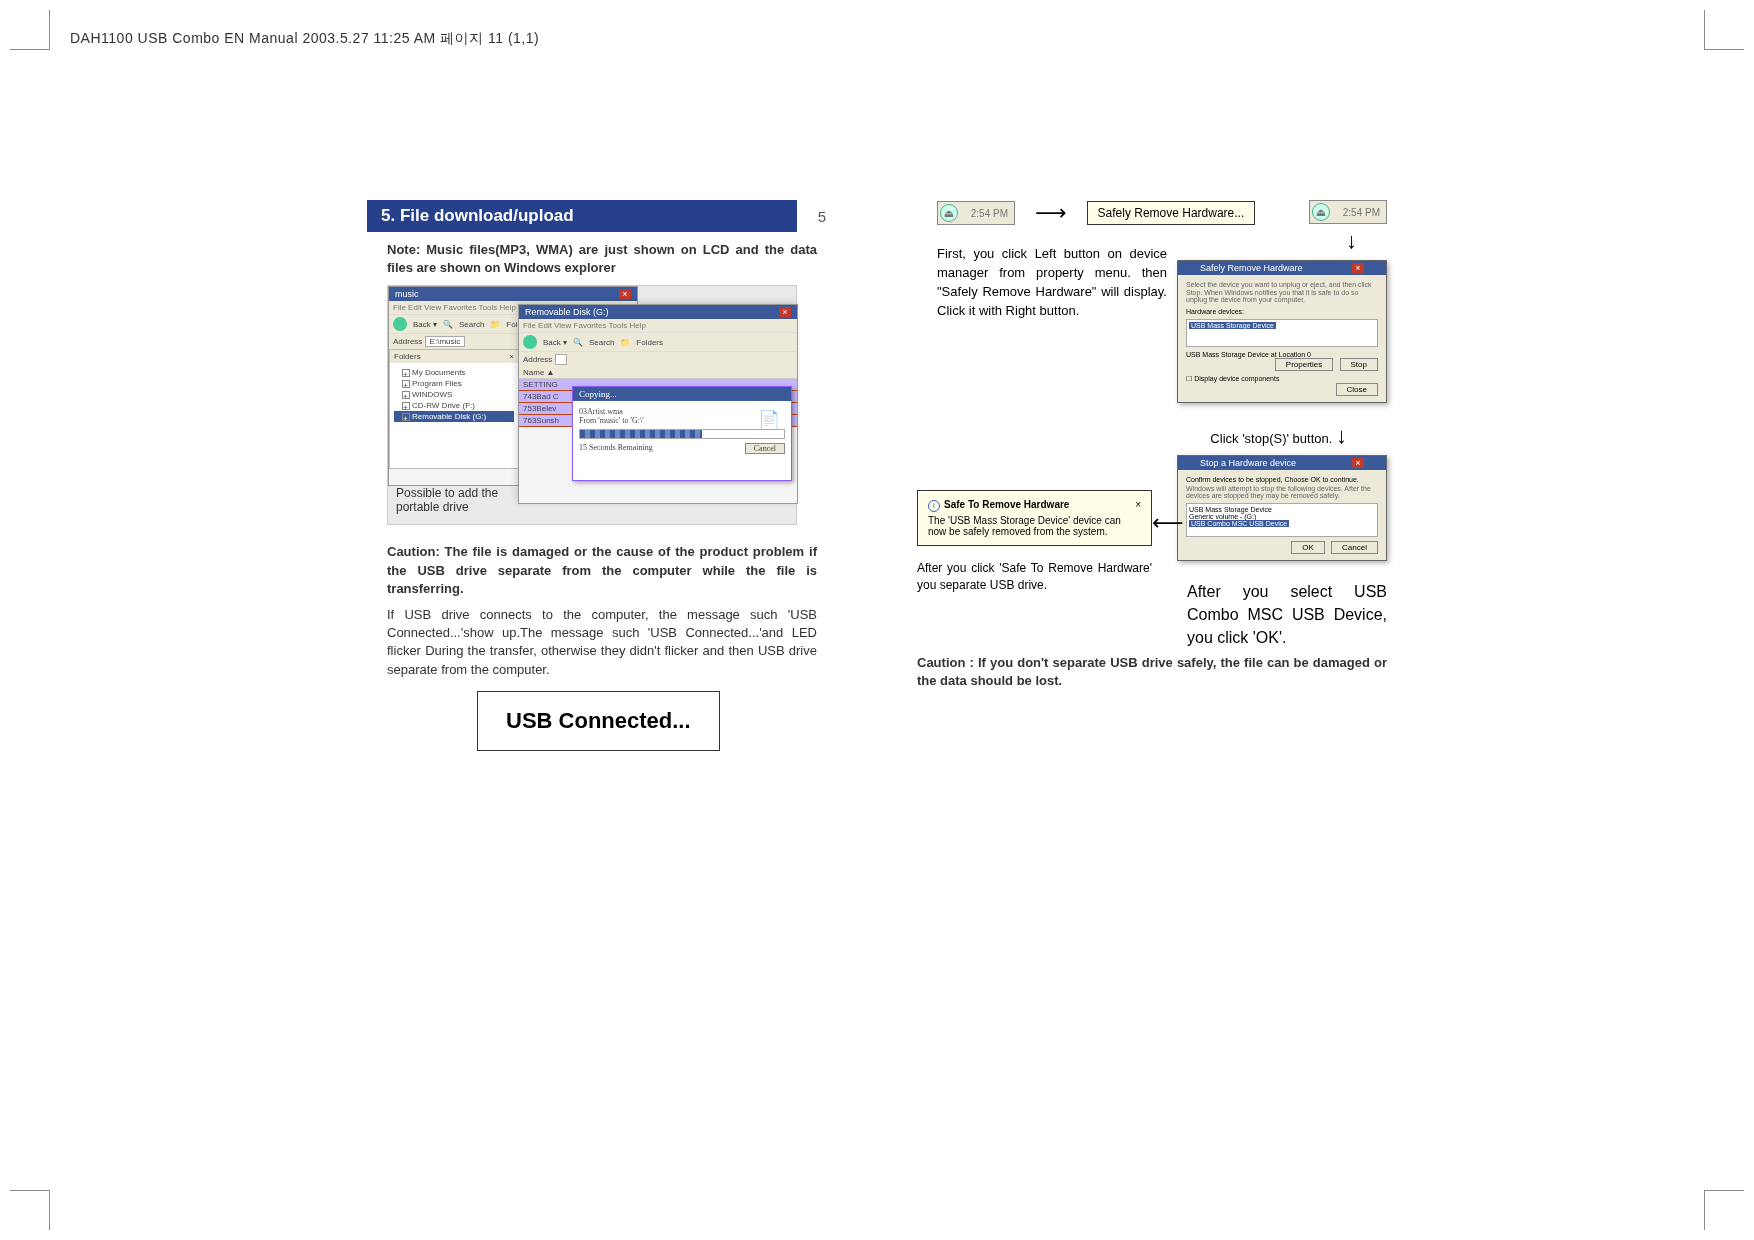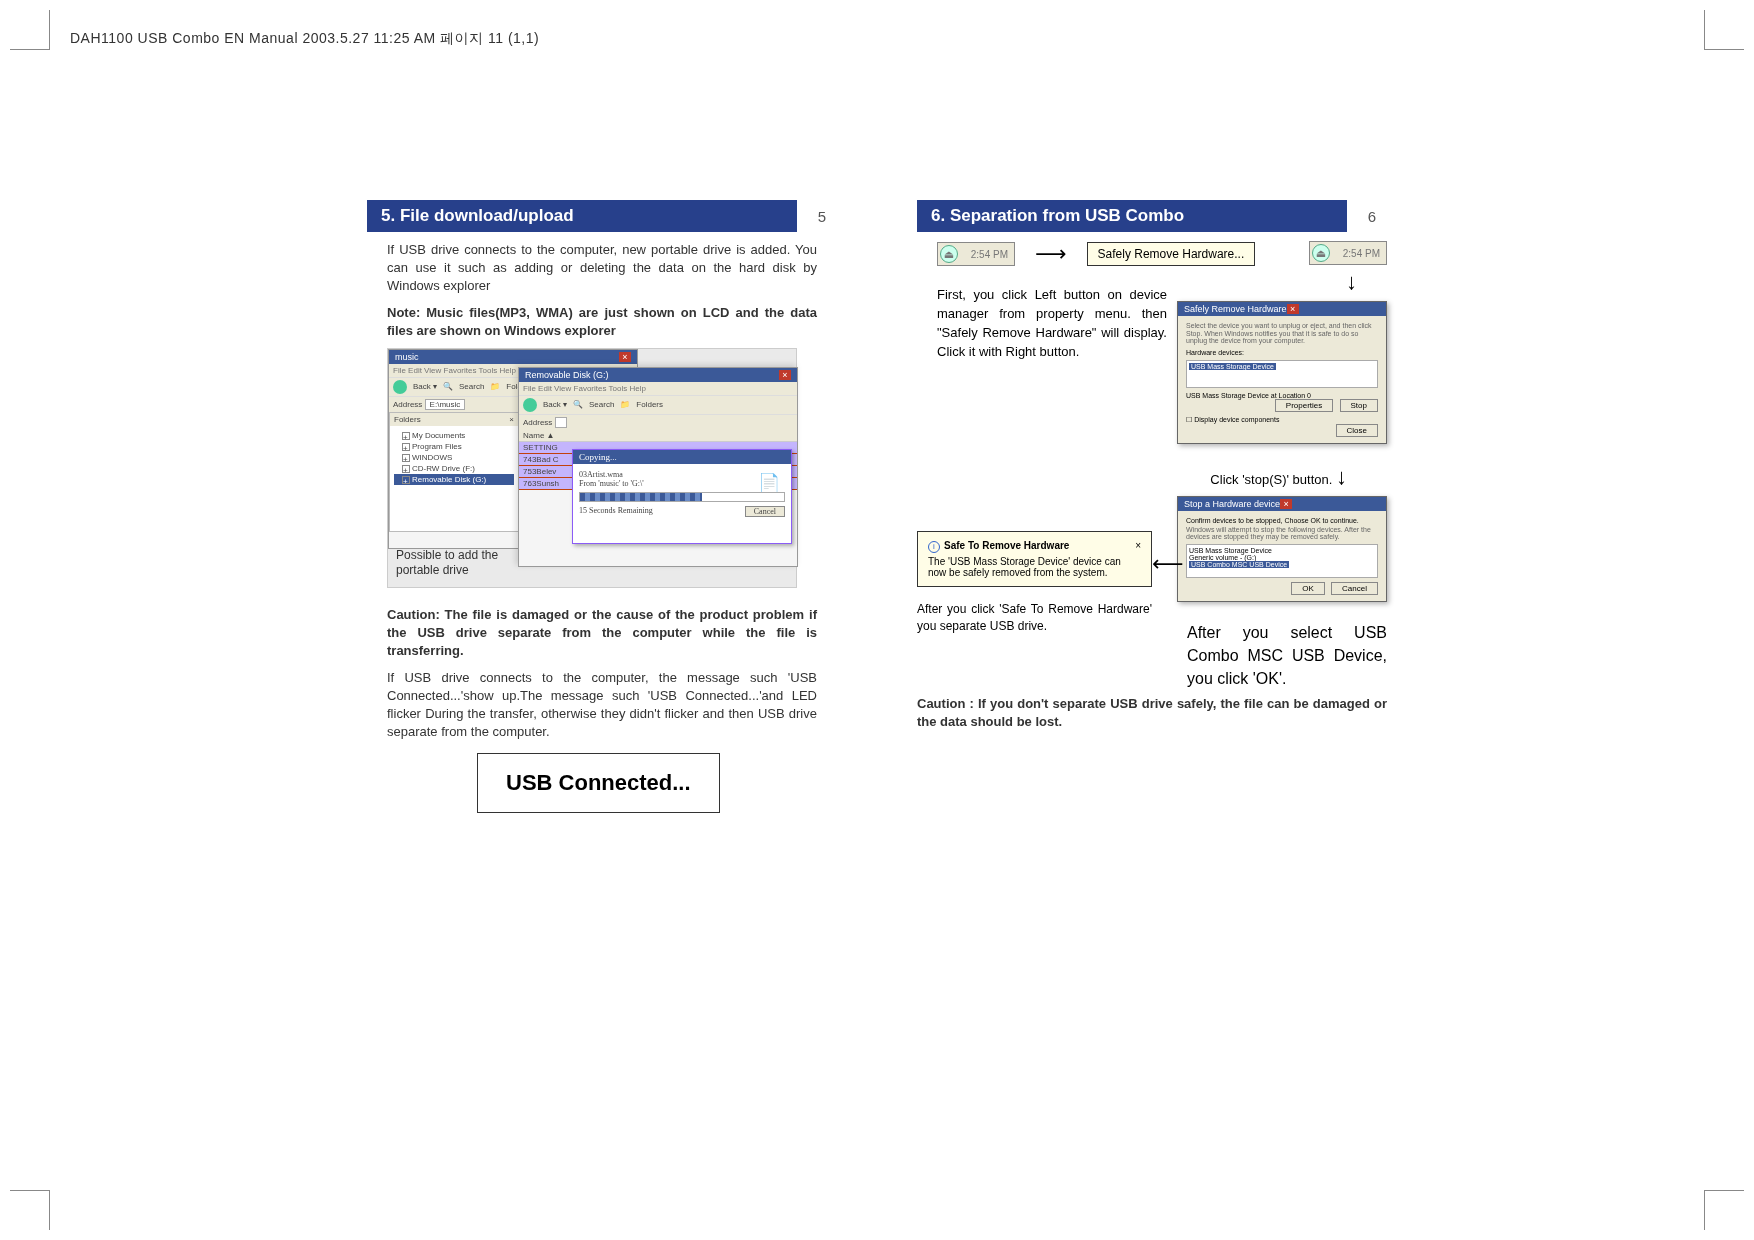--- a/index.html
+++ b/index.html
@@ -190,21 +190,21 @@
     }
     .right-rel { position: relative; height: 570px; }
     
     .dlg {
       position: absolute;
       background: #ece9d8;
       border: 1px solid #666;
       box-shadow: 2px 2px 5px rgba(0,0,0,0.3);
       font-size: 8px;
     }
-    .dlg .dlg-title { background: #3b5998; color: #fff; padding: 2px 6px; font-size: 9px; display: flex; }
+    .dlg .dlg-title { background: #3b5998; color: #fff; padding: 2px 22px; font-size: 9px; display: flex; justify-content: space-between; }
     .dlg .dlg-title .dlg-close { background: #c0392b; width: 12px; text-align: center; }
     .dlg-body { padding: 6px 8px; }
     .dlg-list { background: #fff; border: 1px solid #aaa; min-height: 28px; padding: 2px; margin: 4px 0; font-size: 7px; }
     .dlg-list .hi { background: #3b5998; color: #fff; display: inline-block; padding: 0 2px; }
     .dlg-btn-row { text-align: right; }
     .dlg-btn { display: inline-block; border: 1px solid #888; background: #ece9d8; padding: 1px 10px; font-size: 8px; margin-left: 4px; }
     .arrow-d { font-size: 22px; line-height: 1; }
     .arrow-l { font-size: 22px; }
     
     .balloon {
@@ -229,21 +229,20 @@
 <div class="header-meta">DAH1100 USB Combo EN Manual  2003.5.27 11:25 AM  페이지 11 (1,1)</div>
 
 <div class="page-content">
 
   <div class="column">
     <div class="section-header">
       <div class="section-title">5. File download/upload</div>
       <div class="page-num">5</div>
     </div>
     <div class="indented">
-      <p class="body-text">If USB drive connects to the computer, new portable drive is added. You can use it such as adding or deleting the data on the hard disk by Windows explorer</p>
       <p class="body-text bold">Note: Music files(MP3, WMA) are just shown on LCD and the data files are shown on Windows explorer</p>
     </div>
     
     
     <div class="explorer-figure">
 
       <div class="win1">
         <div class="win-title">
           <span>music</span>
           <span class="win-close">×</span>
@@ -321,24 +320,20 @@
     </div>
     
     <div class="indented">
       <p class="body-text bold">Caution: The file is damaged or the cause of the product problem if the USB drive separate from the computer while the file is transferring.</p>
       <p class="body-text">If USB drive connects to the computer, the message such 'USB Connected...'show up.The message such 'USB Connected...'and LED flicker During the transfer, otherwise they didn't flicker and then USB drive separate from the computer.</p>
     </div>
     <div class="usb-box">USB Connected...</div>
   </div>
 
   <div class="column">
-    <div class="section-header">
-      <div class="section-title">6. Separation from USB Combo</div>
-      <div class="page-num">6</div>
-    </div>
 
     <div class="right-rel">
 
       <div class="tray-row col6-body" style="position:absolute;top:0;left:0;">
         <div class="tray-badge">
           <span class="eject">⏏</span>
           <span>2:54 PM</span>
         </div>
         <span class="arrow-r">⟶</span>
         <div class="tooltip-box">Safely Remove Hardware...</div>

